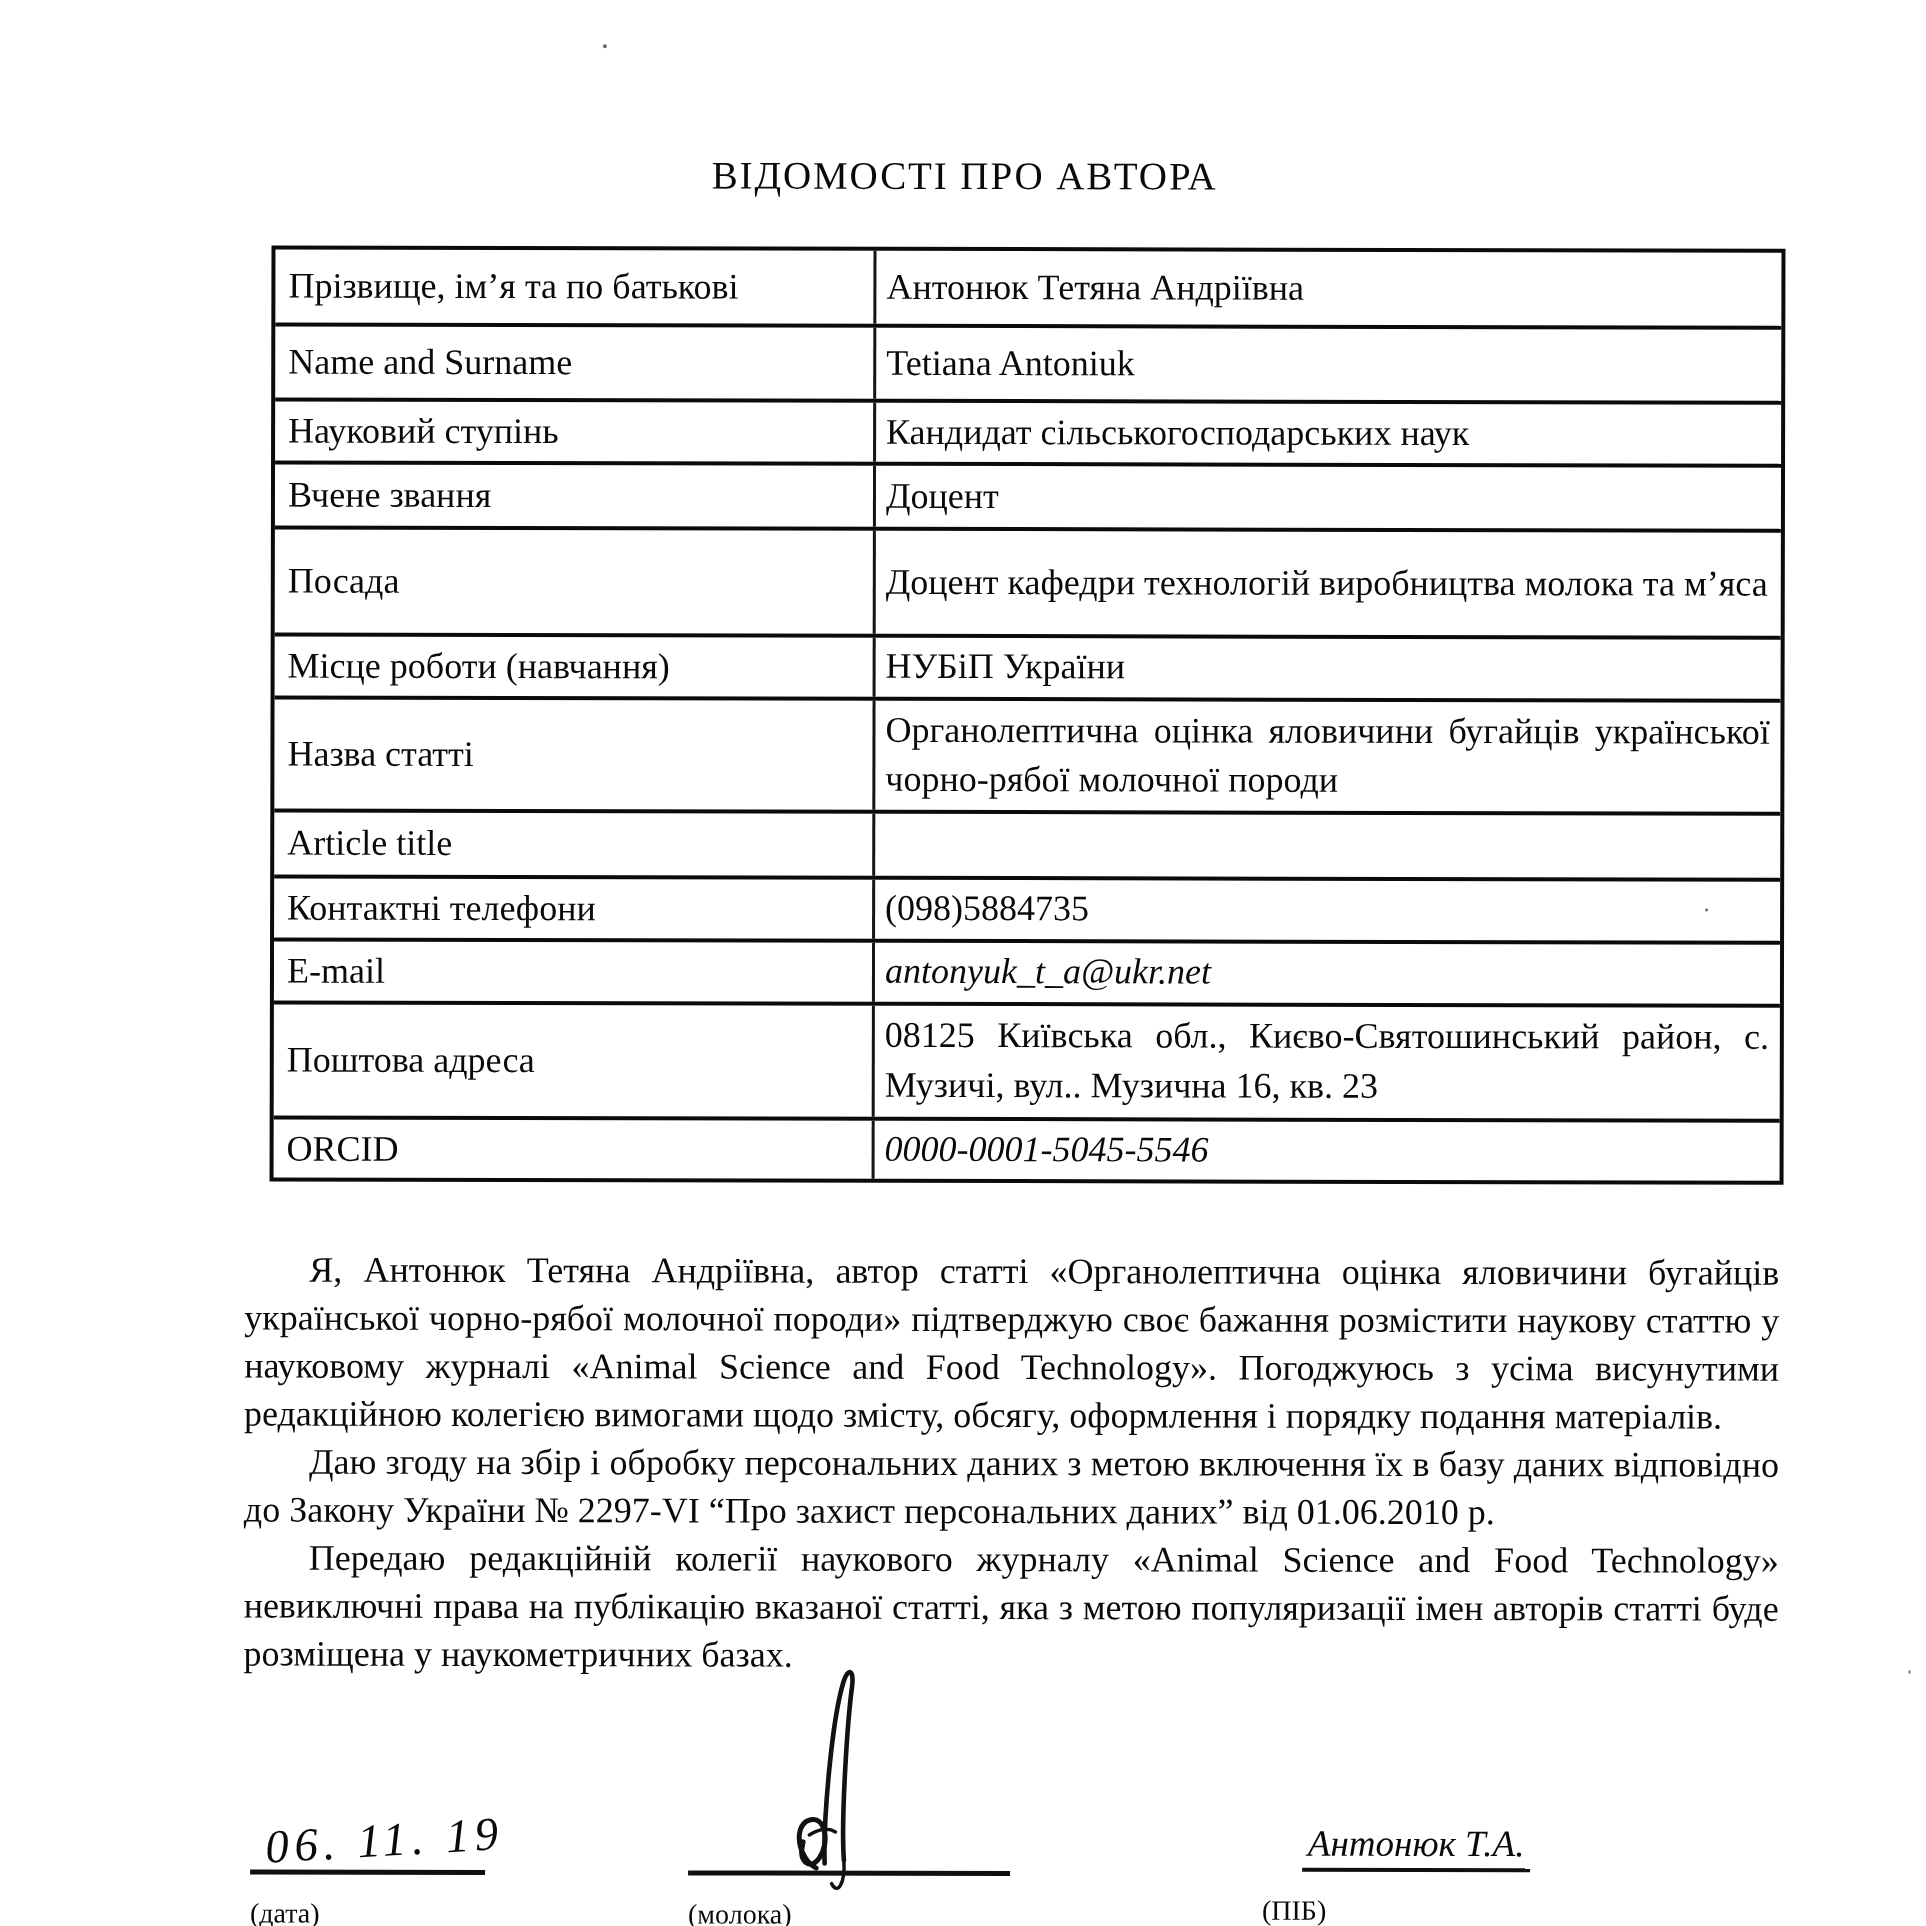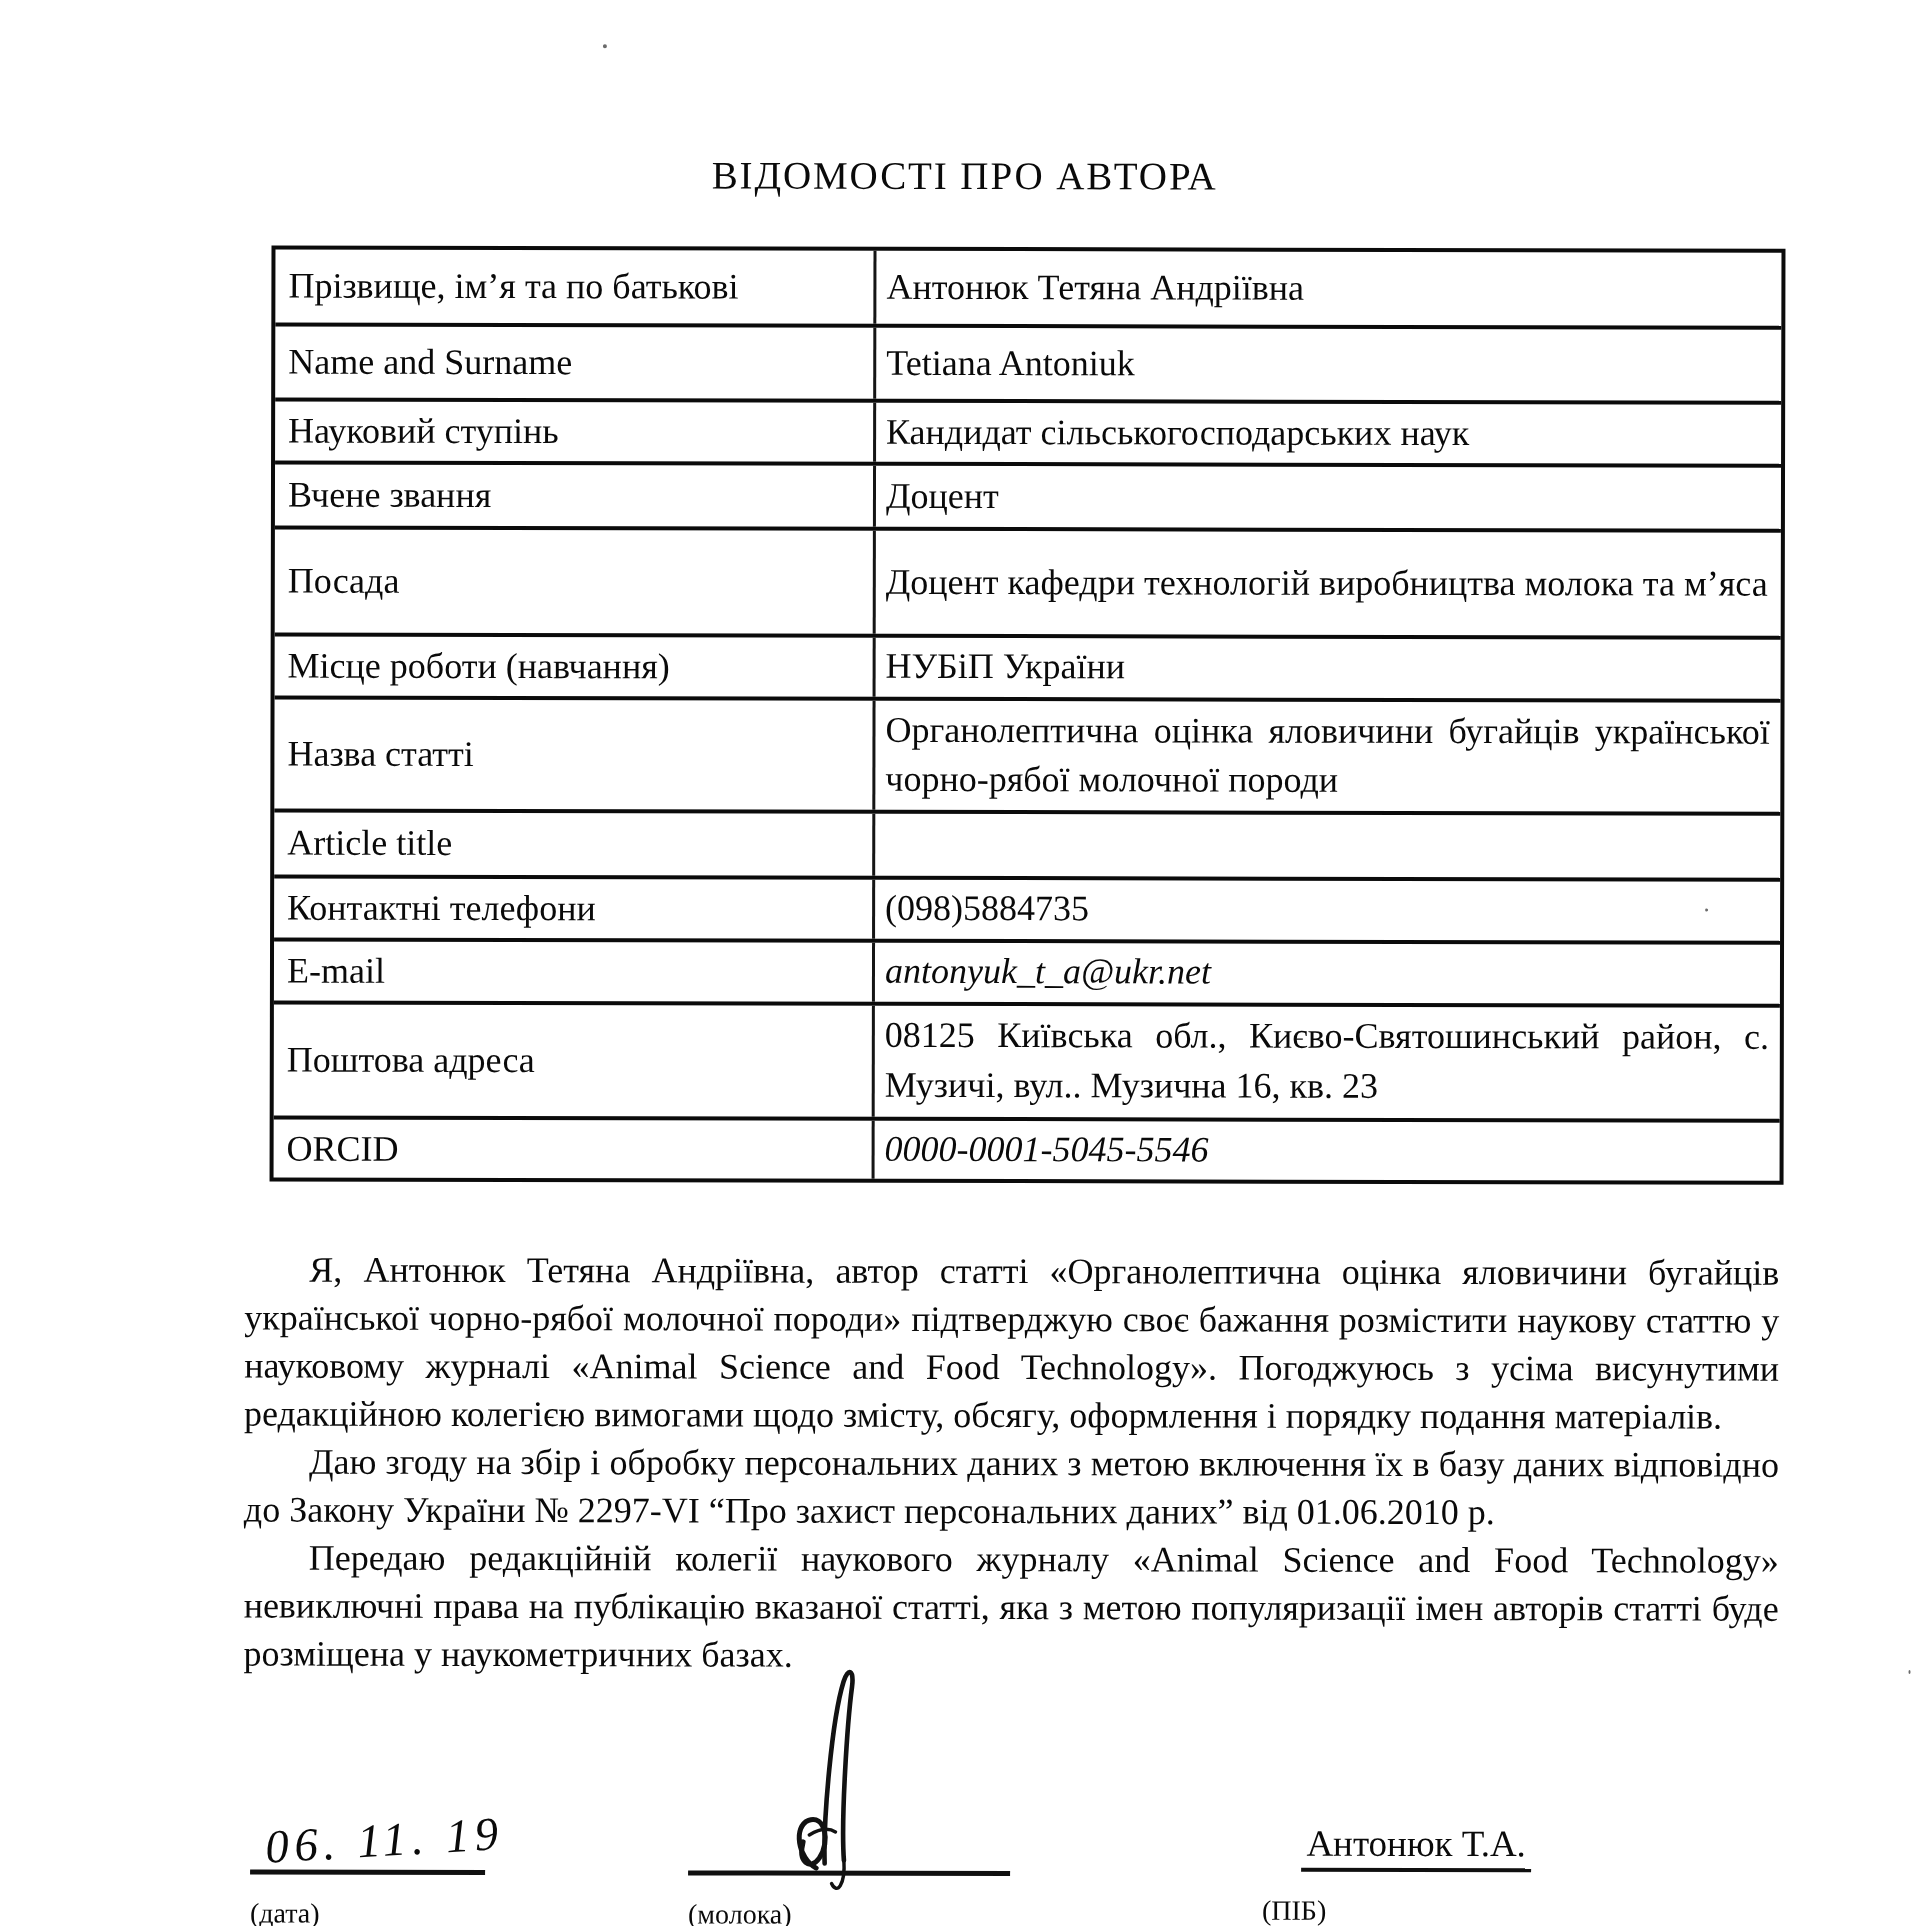--- a/index.html
+++ b/index.html
@@ -111,20 +111,21 @@
     position: absolute;
     left: 98px;
     bottom: -30px;
     width: 131px;
     height: 247px;
   }
   .typed-name-wrap {
     position: absolute;
     left: 0; right: 0; bottom: 0;
     text-align: center;
+    font-style: italic;
   }
   .typed-name {
     display: inline-block;
     font-size: 37px;
     padding: 0 5.4px 3.9px 5.4px;
     border-bottom: 4.6px solid #101010;
     white-space: nowrap;
   }
   .sig-caption {
     margin-top: 23px;

